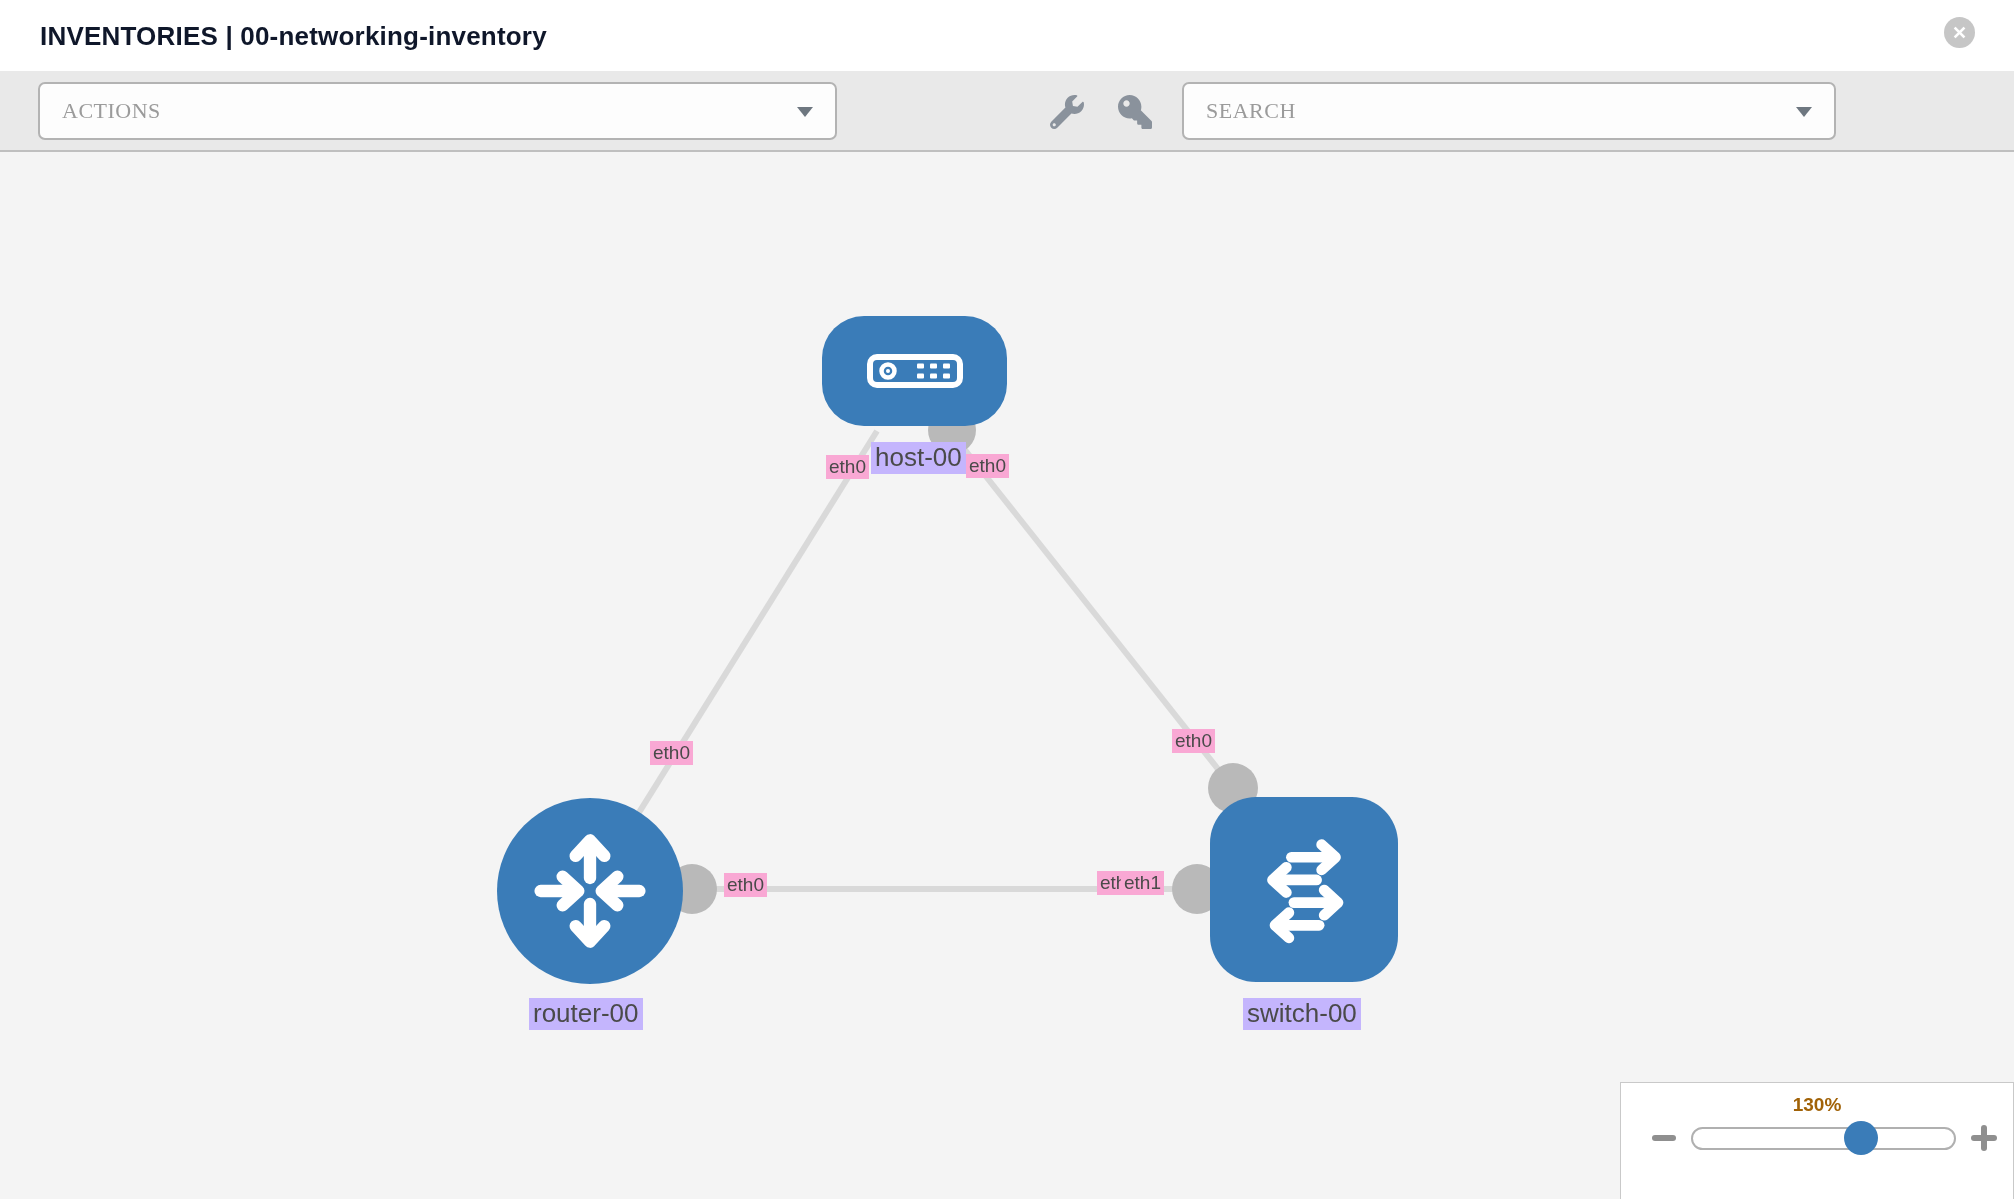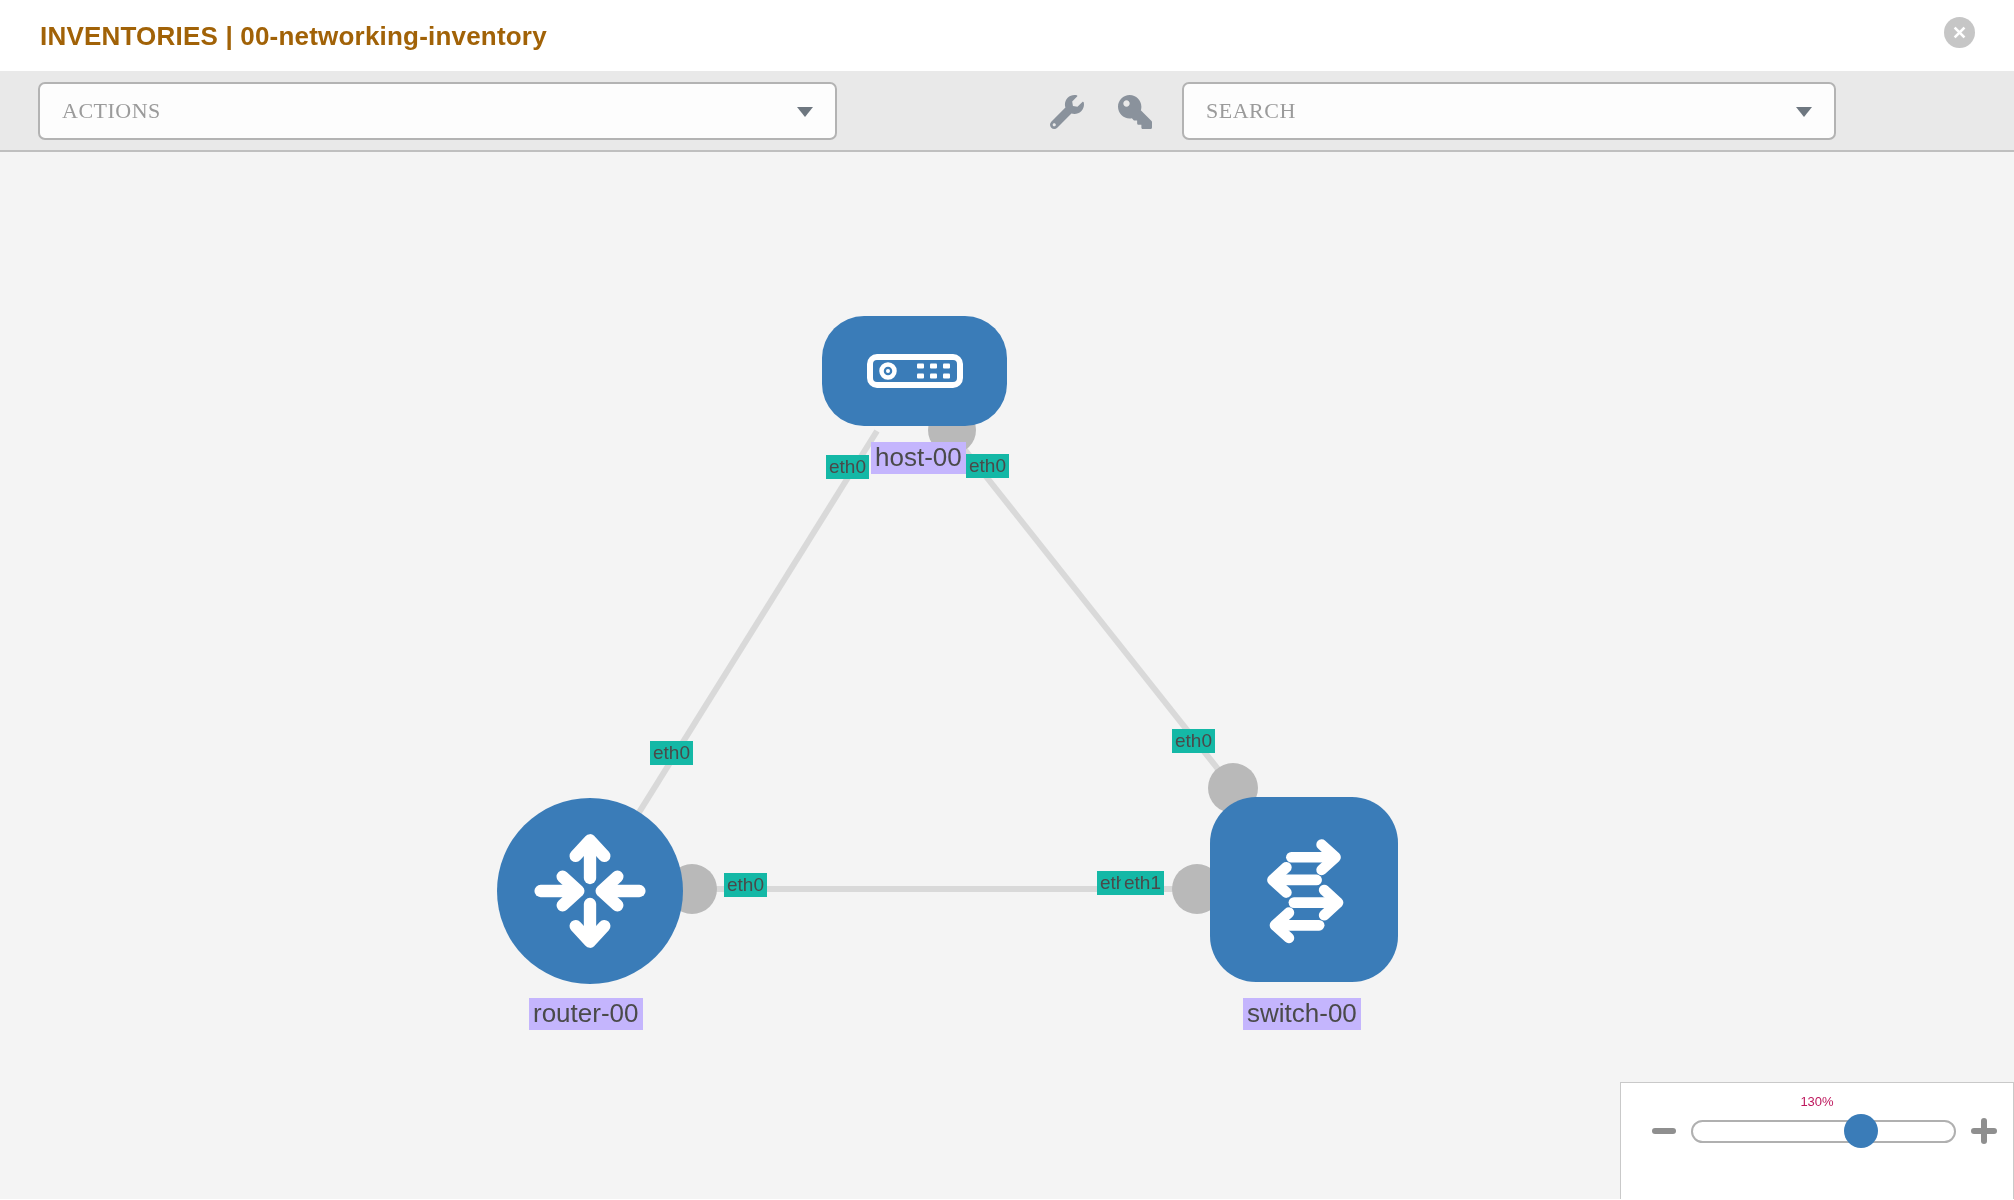--- a/index.html
+++ b/index.html
@@ -2,21 +2,21 @@
 <html><head>
 <meta charset="utf-8">
 <style>
   * { margin:0; padding:0; box-sizing:border-box; }
   html,body { width:2014px; height:1200px; background:#fff; font-family:"Liberation Sans", sans-serif; }
   .app { position:relative; width:2014px; height:1200px; overflow:hidden; }
 
   
   .header { position:relative; height:71px; background:#ffffff; }
   .page-title { position:absolute; left:40px; top:50%; transform:translateY(-50%);
-                font-size:26px; font-weight:700; color:#a16207; letter-spacing:0.2px; }
+                font-size:26px; font-weight:700; color:#0f172a; letter-spacing:0.2px; }
   .close-btn { position:absolute; left:1944px; top:17px; width:31px; height:31px;
                border-radius:50%; background:#c6c6c6; color:#ffffff; cursor:pointer;
                display:flex; align-items:center; justify-content:center;
                font-size:18px; font-weight:700; line-height:1; }
 
   
   .toolbar { position:relative; height:81px; background:#e9e9e9; border-bottom:2px solid #bfbfbf; }
   .dd { position:absolute; top:11px; height:58px; background:#fdfdfd;
         border:2px solid #b3b3b3; border-radius:7px; display:flex; align-items:center;
         padding:0 22px; cursor:pointer;font-family:Liberation Serif, serif; }
@@ -41,34 +41,34 @@
   .node-host   { left:822px; top:164px; width:185px; height:110px; border-radius:42px; }
   .node-router { left:497px; top:646px; width:186px; height:186px; border-radius:50%; }
   .node-switch { left:1210px; top:645px; width:188px; height:185px; border-radius:46px; }
 
   .node-label { position:absolute; z-index:2; background:#c4b5fd; color:#4a4a4a;
                 font-size:26px; line-height:1.15; padding:1px 4px; white-space:nowrap; }
   .lbl-host   { left:871px; top:290px; }
   .lbl-router { left:529px; top:846px; }
   .lbl-switch { left:1243px; top:846px; }
 
-  .if-label { position:absolute; z-index:2; background:#14b8a6; color:#4a4a4a;
+  .if-label { position:absolute; z-index:2; background:#f9a8d4; color:#4a4a4a;
               font-size:19px; line-height:1.15; padding:1px 3px; white-space:nowrap; }
   .if-0 { left:826px;  top:303px; }
   .if-1 { left:966px;  top:302px; }
   .if-2 { left:650px;  top:589px; }
   .if-3 { left:1172px; top:577px; }
   .if-4 { left:724px;  top:721px; }
   .if-5 { left:1097px; top:719px; z-index:2; }
   .if-6 { left:1121px; top:719px; z-index:3; }
 
   
   .zoom-panel { position:absolute; left:1620px; top:930px; width:394px; height:118px;
                 background:#ffffff; border:1px solid #c9c9c9; z-index:4; }
-  .zoom-value { margin-top:11px; text-align:center; font-size:13px; color:#be185d; }
+  .zoom-value { margin-top:11px; text-align:center; font-size:19px; color:#a16207;font-weight:bold; }
   .zoom-row { margin-top:9px; display:flex; align-items:center; padding-left:31px; padding-right:16px; }
   .zoom-minus { width:24px; height:6px; background:#8f8f8f; border-radius:3px; cursor:pointer; flex:none; }
   .zoom-track { position:relative; flex:1; height:23px; margin:0 15px; background:#ffffff;
                 border:2px solid #b0b0b0; border-radius:12px; cursor:pointer; }
   .zoom-handle { position:absolute; left:calc(64.5% - 17px); top:50%; transform:translateY(-50%);
                  width:34px; height:34px; border-radius:50%; background:#3a7cb8; cursor:pointer; }
   .zoom-plus { position:relative; width:26px; height:26px; cursor:pointer; flex:none; }
   .zoom-plus::before { content:""; position:absolute; left:0; top:10px; width:26px; height:6px;
                        background:#8f8f8f; border-radius:3px; }
   .zoom-plus::after  { content:""; position:absolute; left:10px; top:0; width:6px; height:26px;

